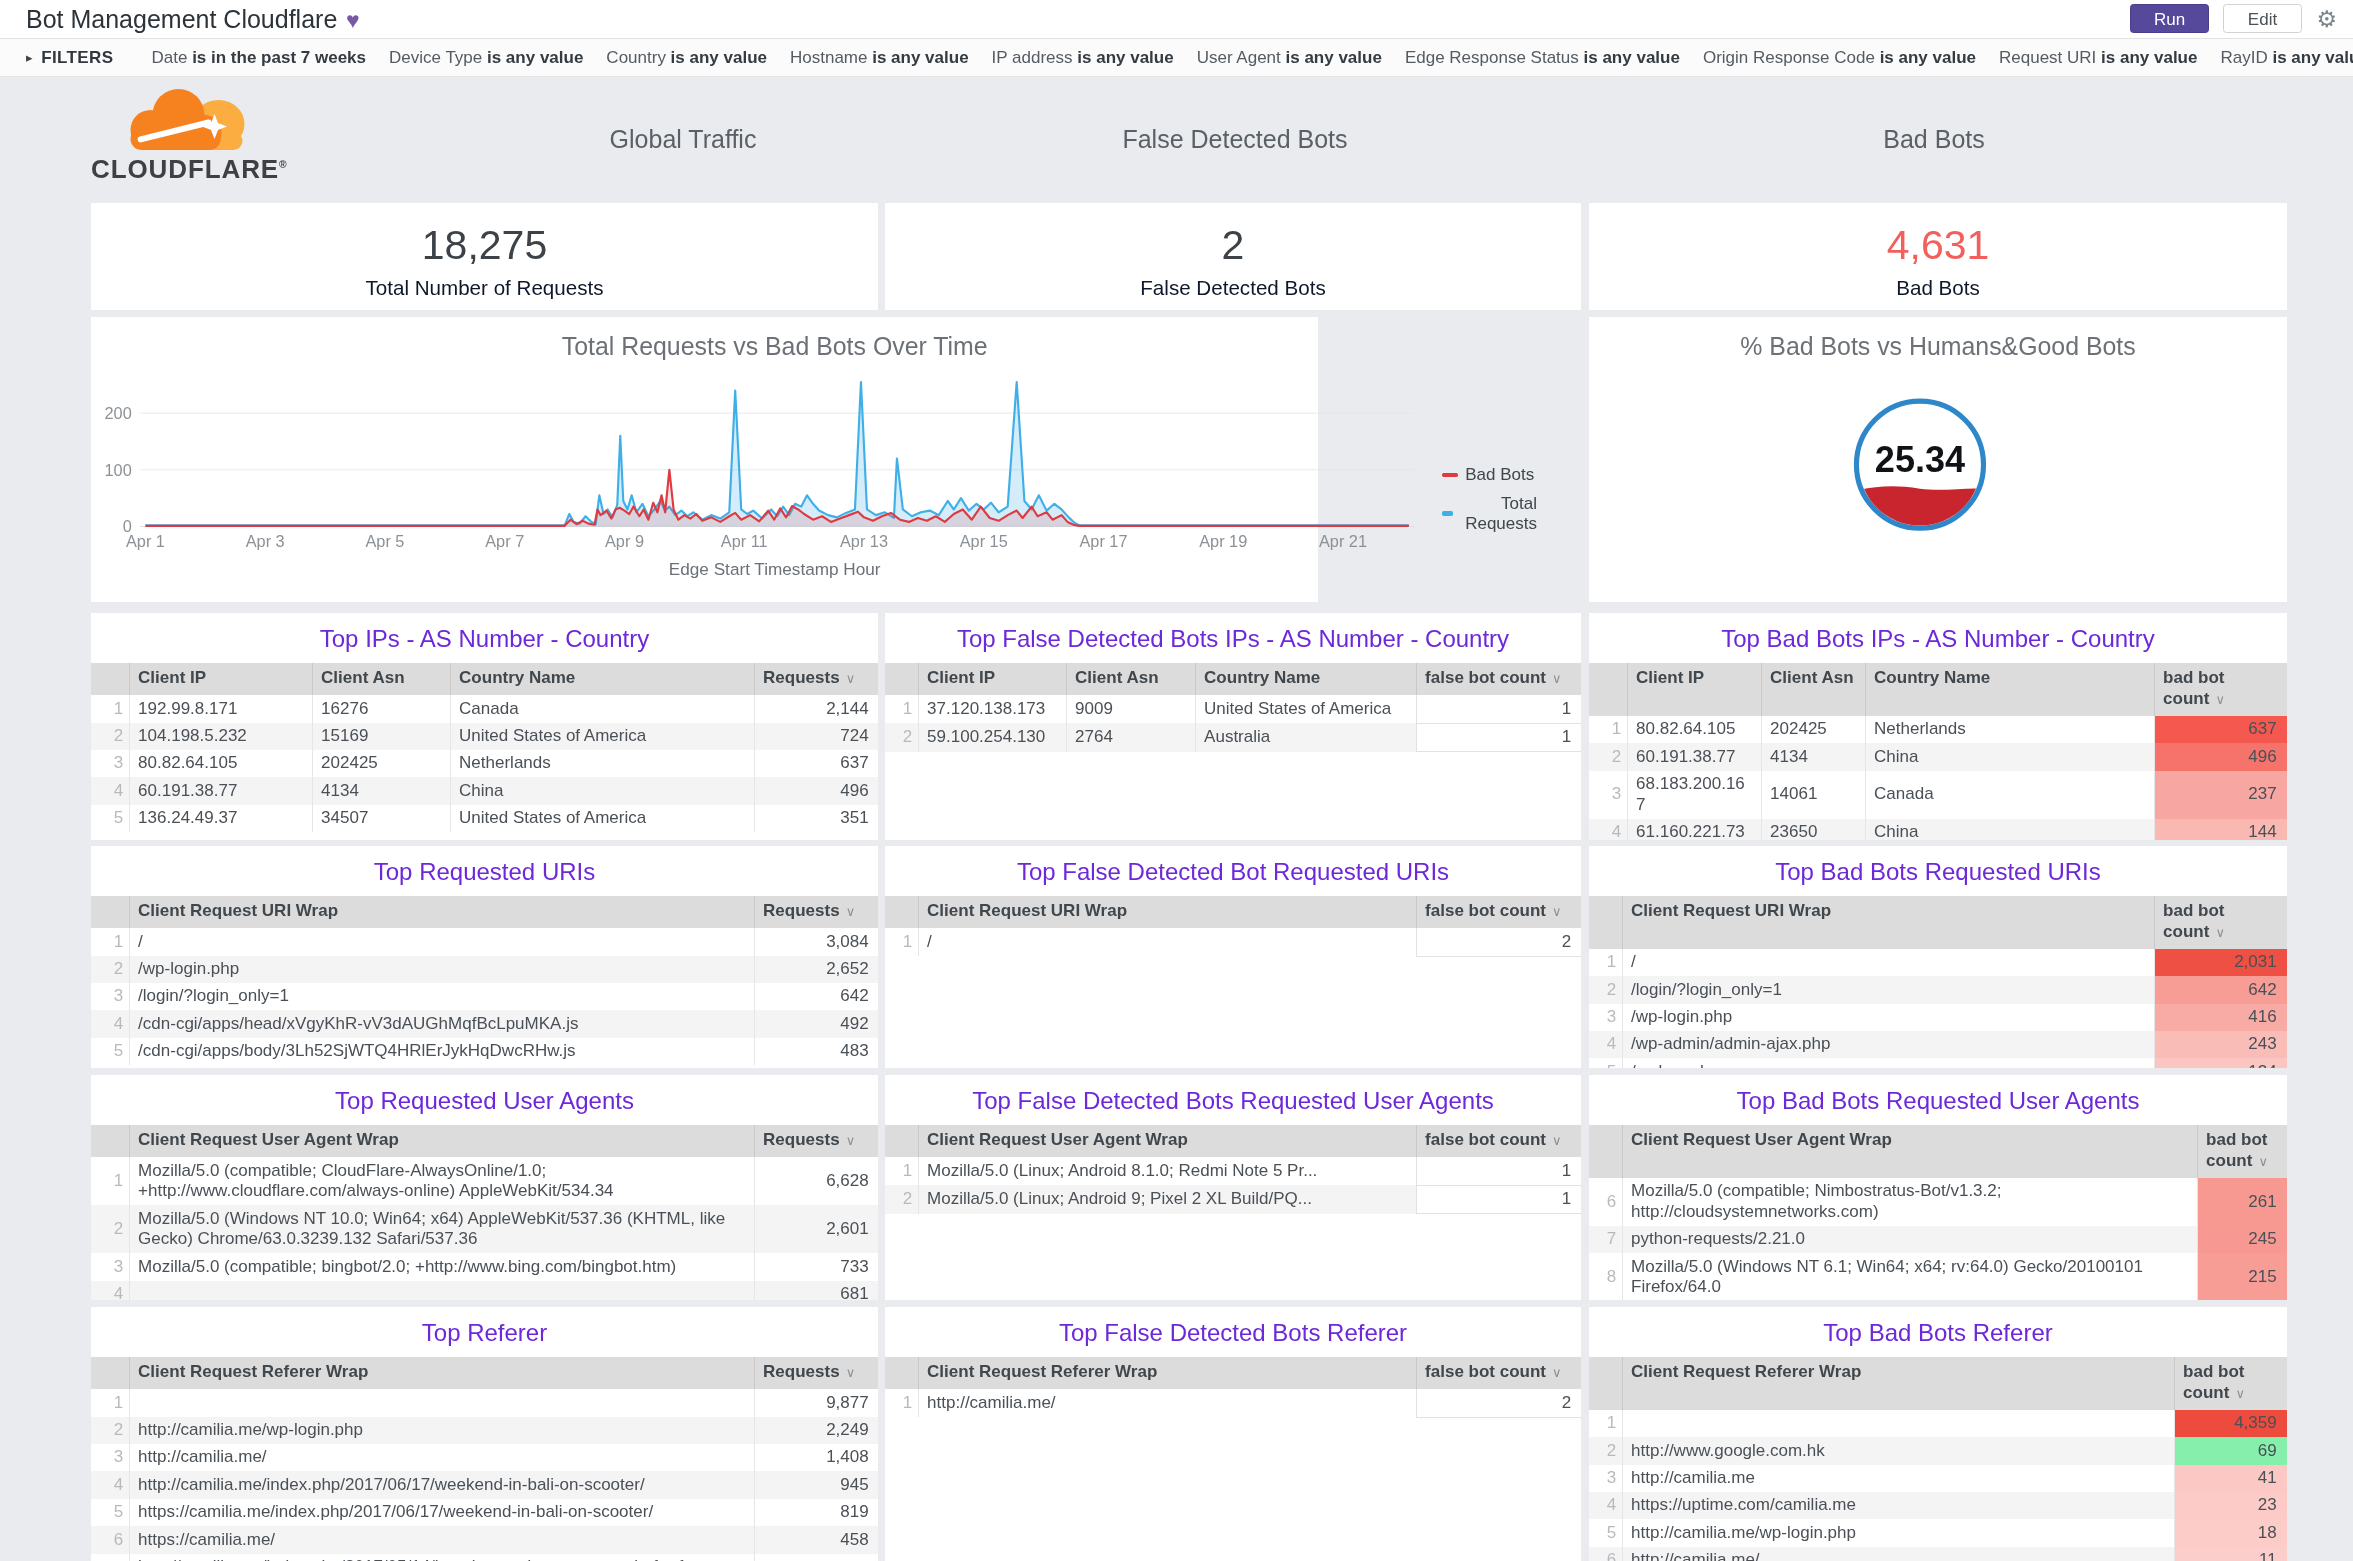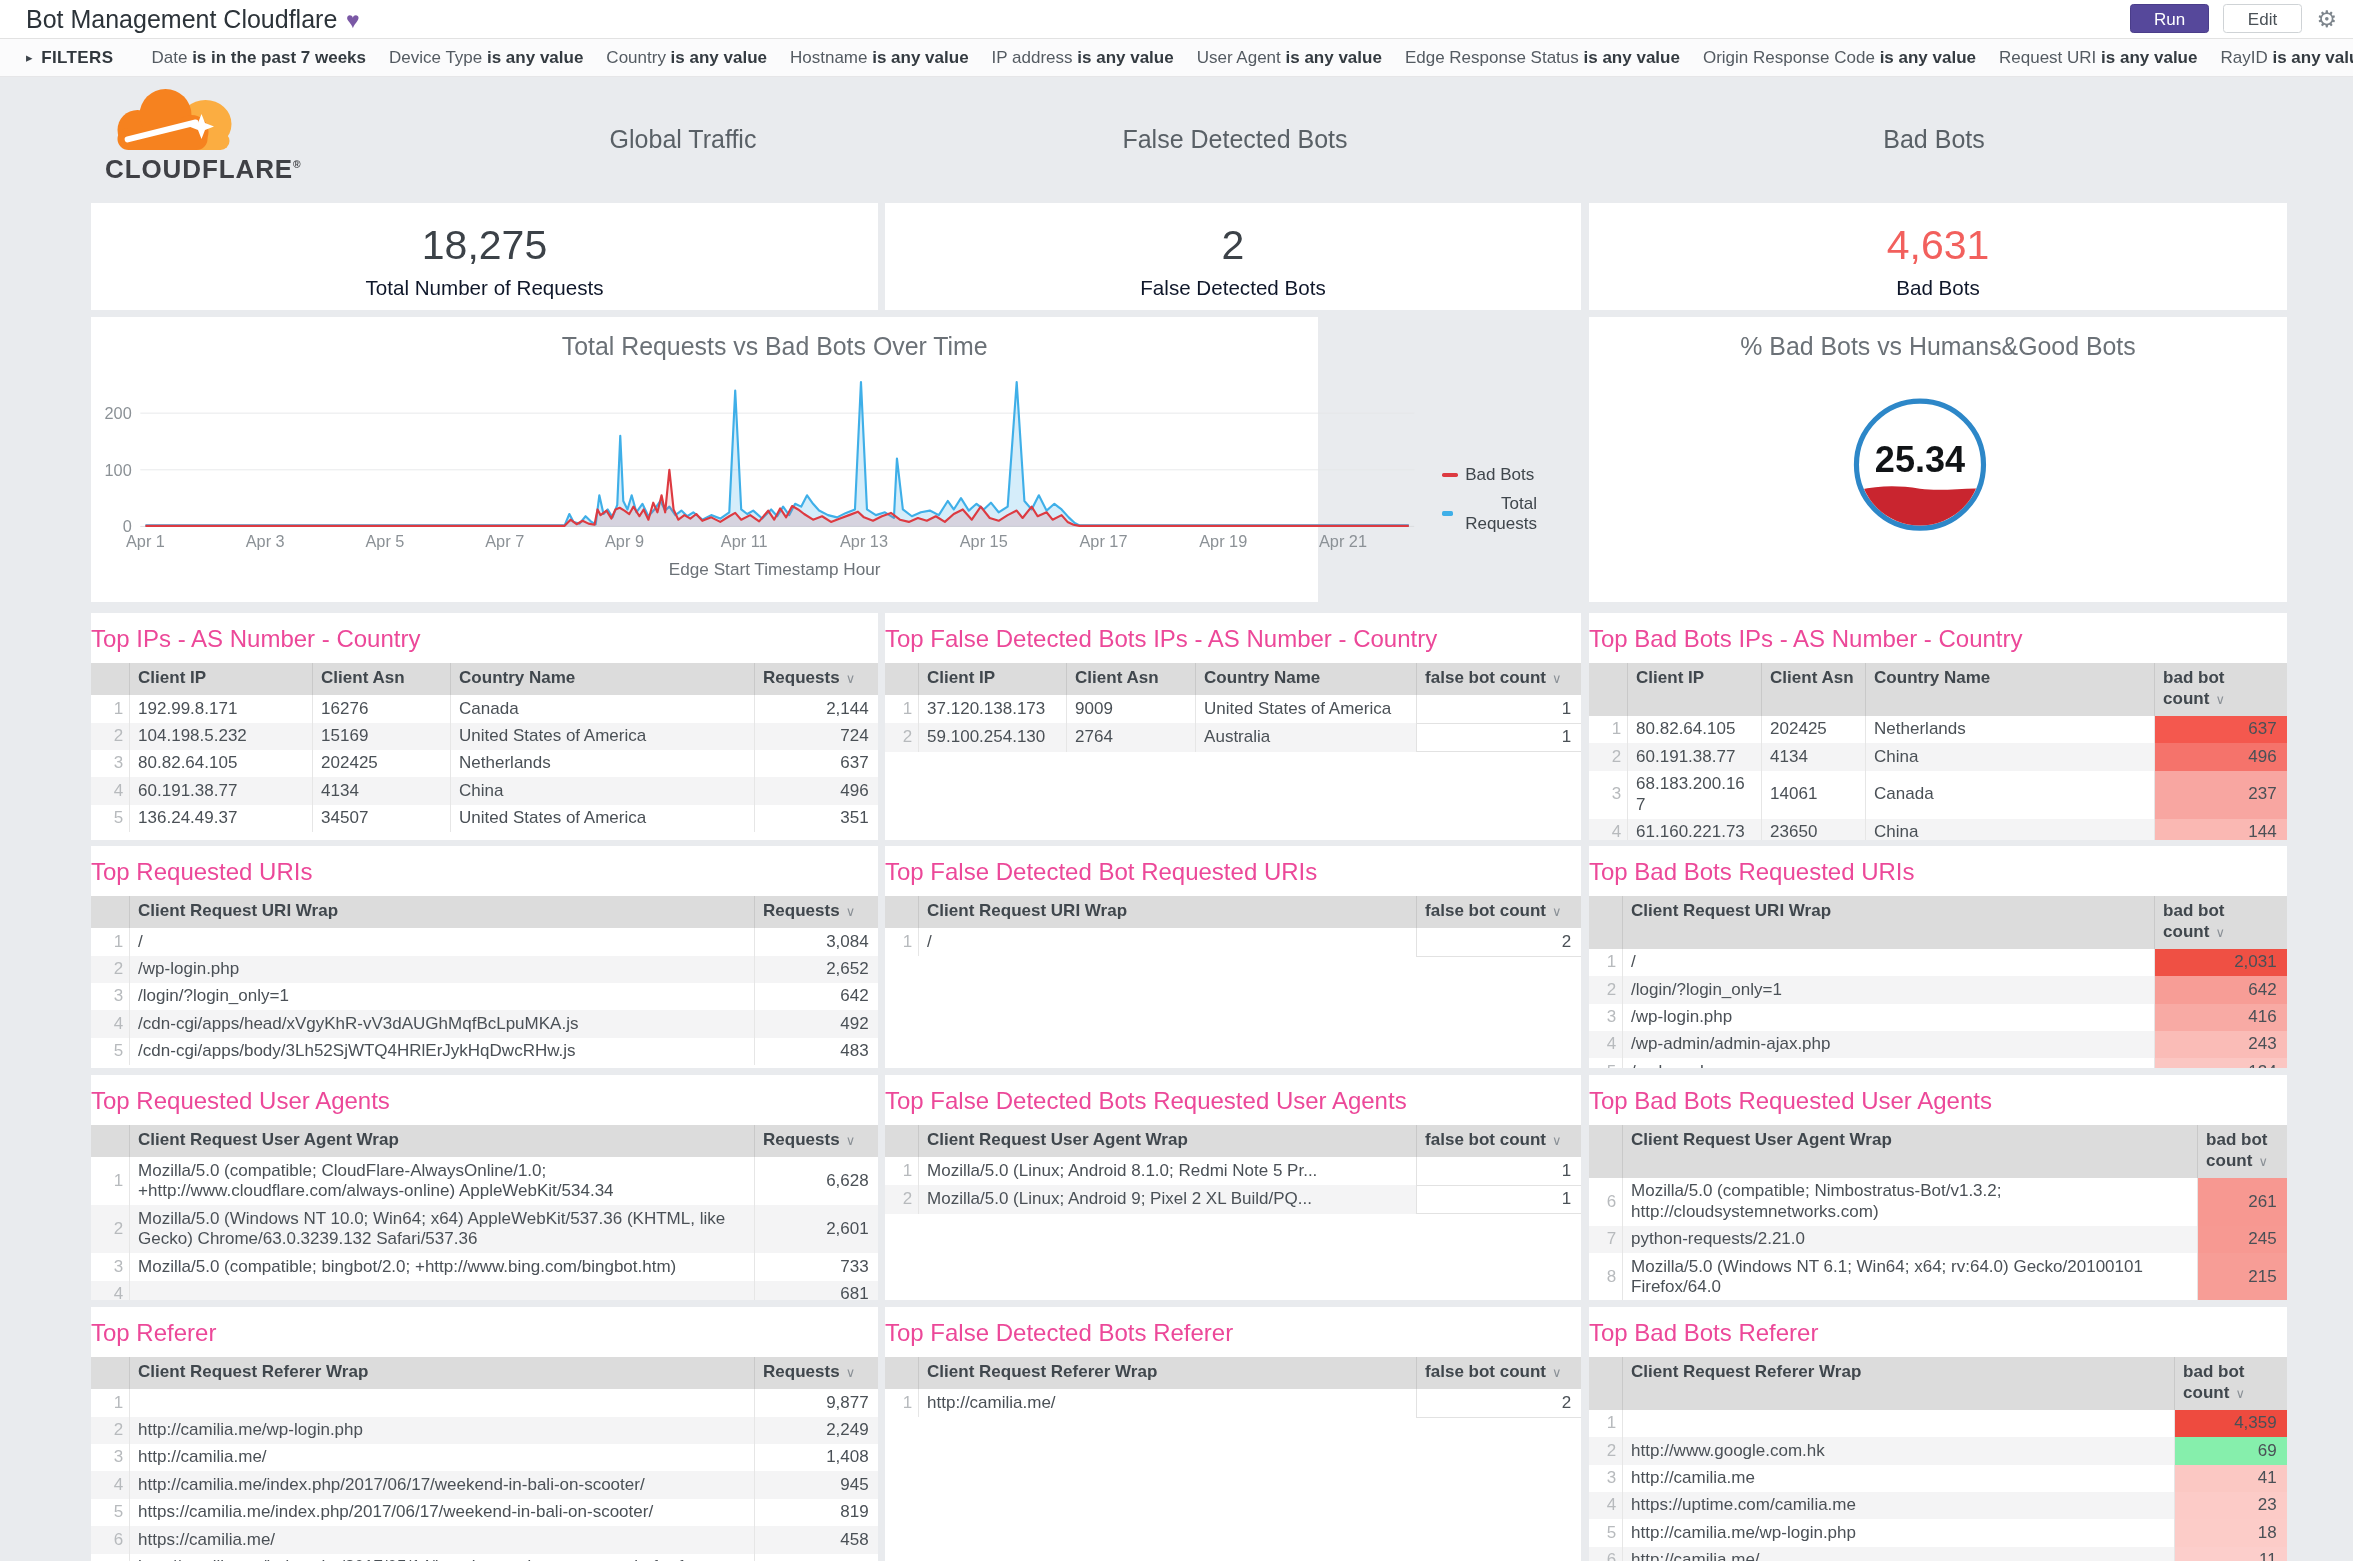--- a/index.html
+++ b/index.html
@@ -20,39 +20,39 @@
              border-bottom:0.9px solid #e6e6e8;display:flex;align-items:center;
              padding-left:26px;white-space:nowrap;overflow:hidden;z-index:8;}
   .ftri{font-size:13px;color:#3c434a;margin-right:8.6px;}
   .flabel{font-weight:bold;font-size:17px;color:#31373d;letter-spacing:0.4px;margin-right:38px;}
   .ftok{font-size:17px;color:#545b62;margin-right:23px;cursor:pointer;}
   .fcond{font-weight:bold;color:#343b41;}
   
   .dash{position:absolute;top:77px;left:0;right:0;bottom:0;background:#e9ebee;overflow:hidden;}
   .tile{position:absolute;background:#fff;}
   
-  .logo{position:absolute;left:105px;top:5.2px;width:185px;text-align:left;}
+  .logo{position:absolute;left:91px;top:5.2px;width:185px;text-align:center;}
   .brandname{font-size:26px;font-weight:bold;letter-spacing:0.9px;color:#3f4045;margin-top:-3.4px;}
   .brandname sup{font-size:10.3px;}
   .sechdr{position:absolute;top:48px;font-size:25px;color:#596066;transform:translateX(-50%);}
   .sh1{left:683px;} .sh2{left:1235px;} .sh3{left:1934px;}
   
   .kpi{top:126px;height:107px;text-align:center;}
   .k1{left:91px;width:787px;} .k2{left:885px;width:696px;} .k3{left:1589px;width:698px;}
   .kval{font-size:41px;color:#3c4248;margin-top:19px;}
   .k3 .kval{color:#f2605d;}
   .klab{font-size:20.6px;color:#0f172a;margin-top:6.9px;}
   
   .charttile{left:91px;top:240px;width:1227px;height:285px;text-align:right;}
   .gaugetile{left:1589px;top:240px;width:698px;height:285px;}
   .legend{position:absolute;left:1351px;top:148px;}
   .li{display:flex;align-items:center;font-size:17px;color:#3f464c;margin-bottom:8.6px;cursor:pointer;}
   .sw{display:inline-block;width:15.5px;height:4.3px;border-radius:1.7px;margin-right:7.7px;}
   
-  .ttl{text-align:left;font-size:24px;color:#ec4899;padding:12px 0 10.3px;}
+  .ttl{text-align:center;font-size:24px;color:#6d28d9;padding:12px 0 10.3px;}
   .ttile{overflow:hidden;}
   table{border-collapse:collapse;table-layout:fixed;width:100%;}
   th{background:#dcdcdc;font-weight:bold;font-size:17px;color:#40474d;text-align:left;
      padding:5.2px 8.6px;vertical-align:top;line-height:20.6px;}
   th.numh{padding:5.2px 0;}
   th+th{border-left:0.9px solid #c9c9c9;}
   .chev{font-size:13px;color:#8a9096;margin-left:6px;font-weight:normal;}
   td{font-size:17px;color:#4a5056;padding:3.4px 8.6px;line-height:20.6px;vertical-align:middle;
      word-wrap:break-word;overflow-wrap:anywhere;}
   td+td{border-left:0.9px solid #e6e6e6;}

